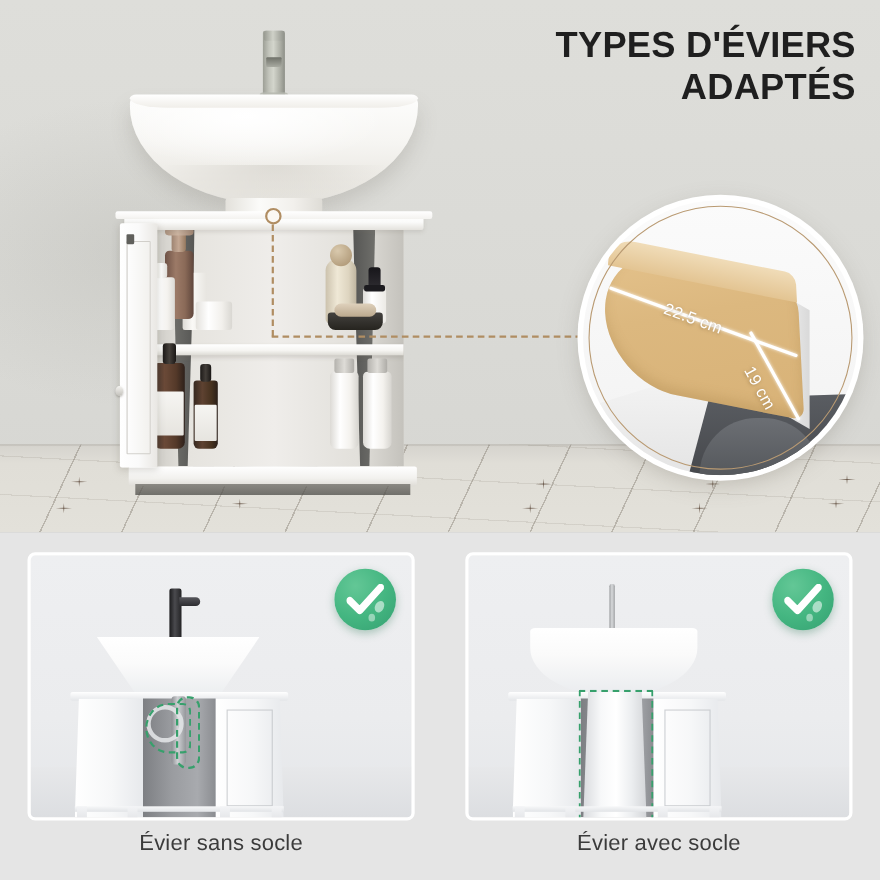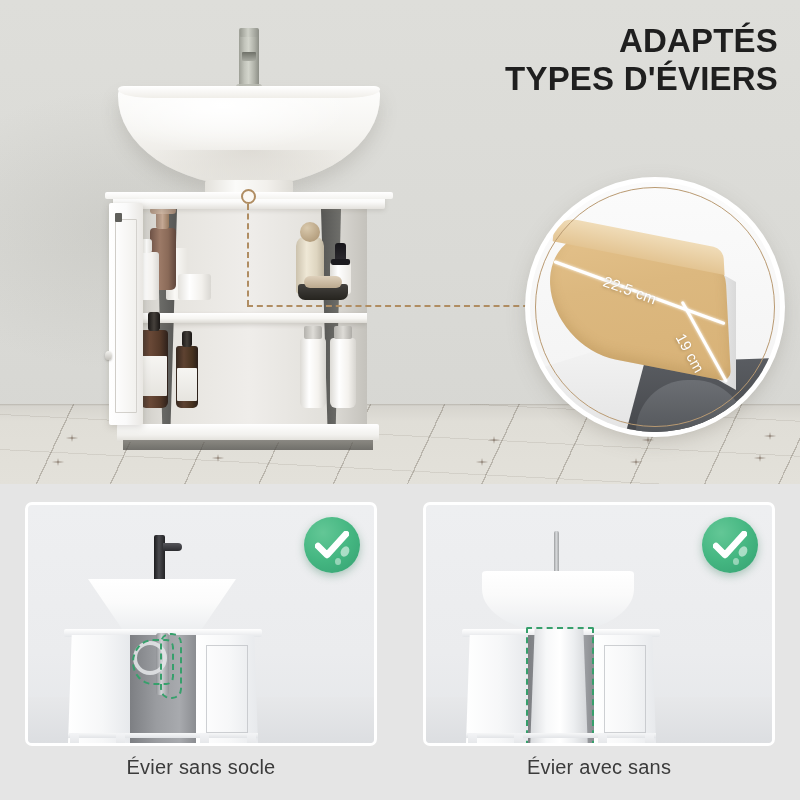--- a/index.html
+++ b/index.html
@@ -541,22 +541,22 @@
       <div class="co-edge-r"></div>
       <div class="co-cut"></div>
       <div class="co-cut-top"></div>
       <div class="dim-line dim-225"></div>
       <div class="dim-line dim-19"></div>
       <div class="dim-label lab-225">22.5 cm</div>
       <div class="dim-label lab-19">19 cm</div>
     </div>
 
     <div class="title">
+      <div>TYPES D'ÉVIERS</div>
       <div>ADAPTÉS</div>
-      <div>TYPES D'ÉVIERS</div>
     </div>
   </div>
 
   <div class="compare">
 
     <div class="panel left">
       <div class="mini">
         <div class="m-floor"></div>
         <div class="m-faucet-dark"></div>
         <div class="m-bowl-cone"></div>
@@ -608,15 +608,15 @@
 
       </div>
       <div class="badge">
         <svg width="34" height="30" viewBox="0 0 34 30">
           <path d="M3 15 L12 24 L31 3" stroke="#ffffff" stroke-width="6.5" stroke-linecap="round" stroke-linejoin="round" fill="none"></path>
         </svg>
         <span class="g1"></span>
         <span class="g2"></span>
       </div>
     </div>
-    <div class="caption right">Évier avec sans</div>
+    <div class="caption right">Évier avec socle</div>
   </div>
 </div>
 
 </body></html>

